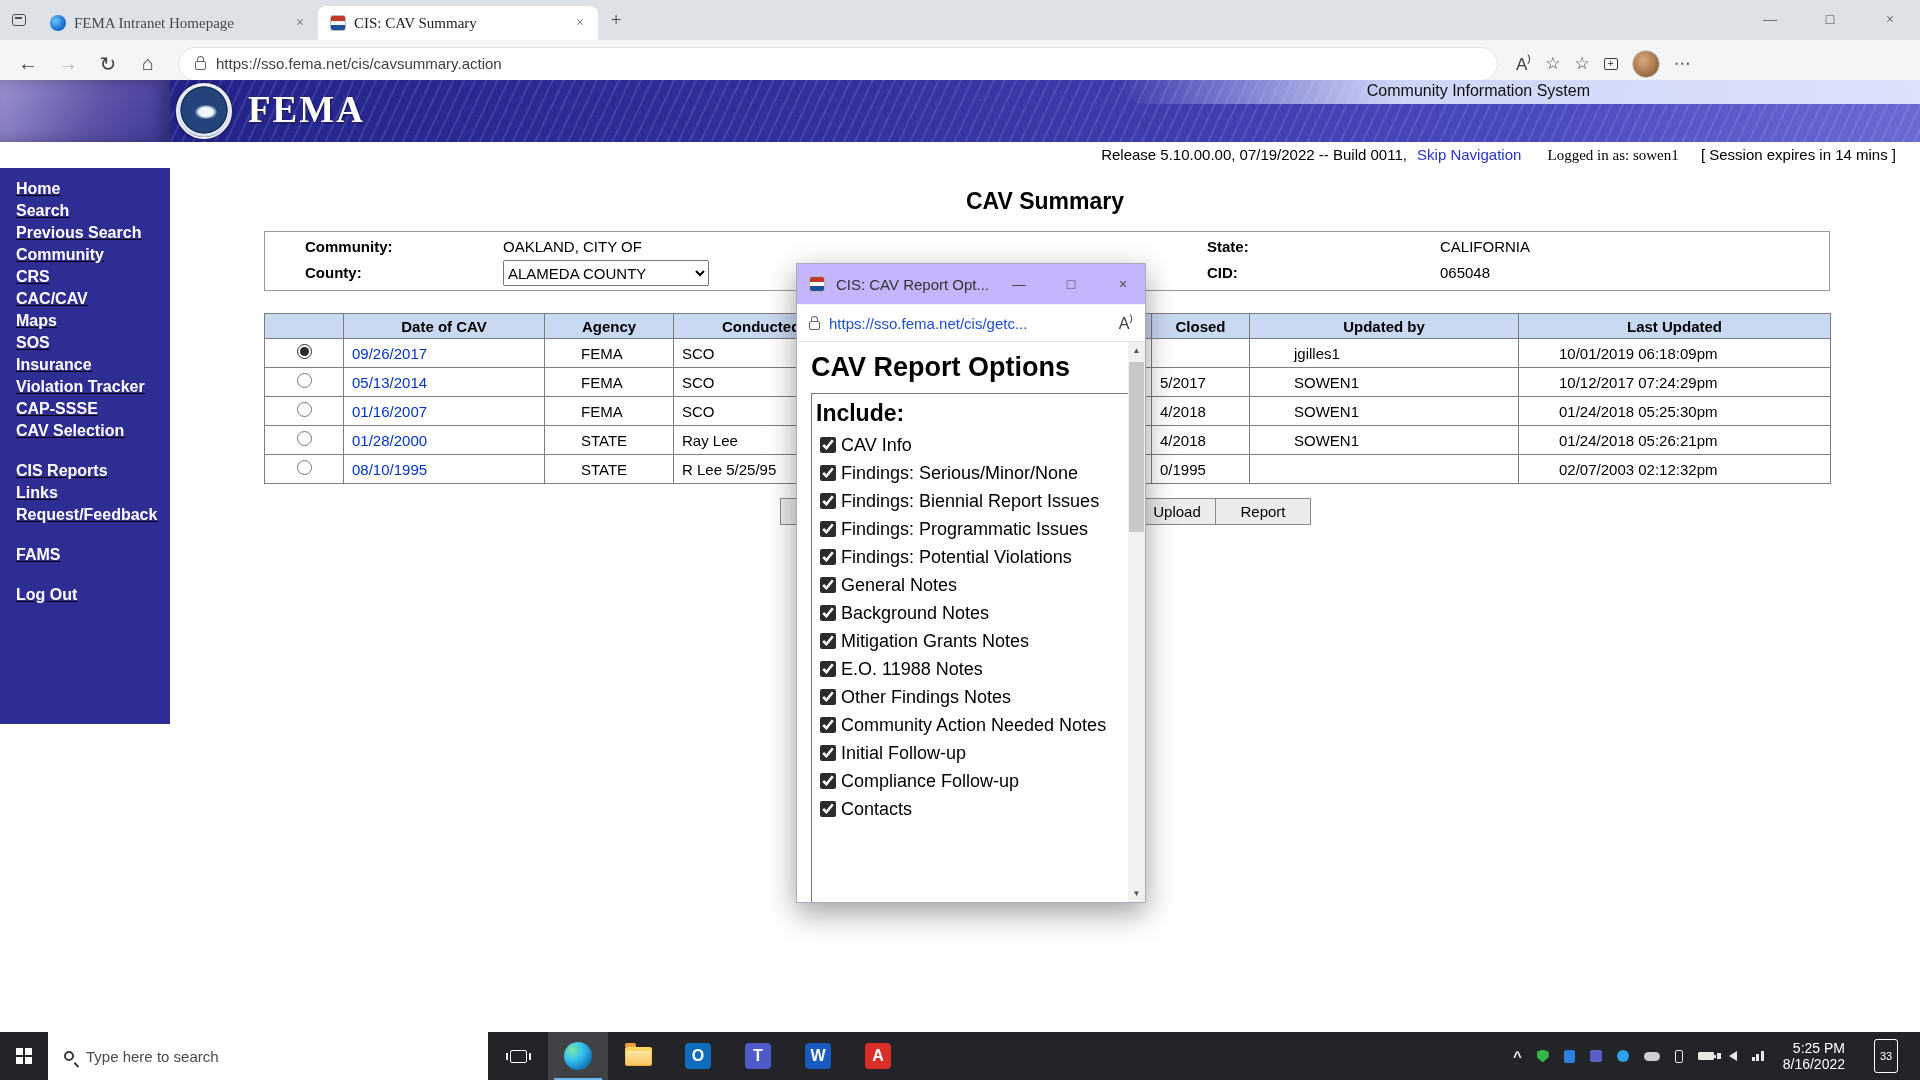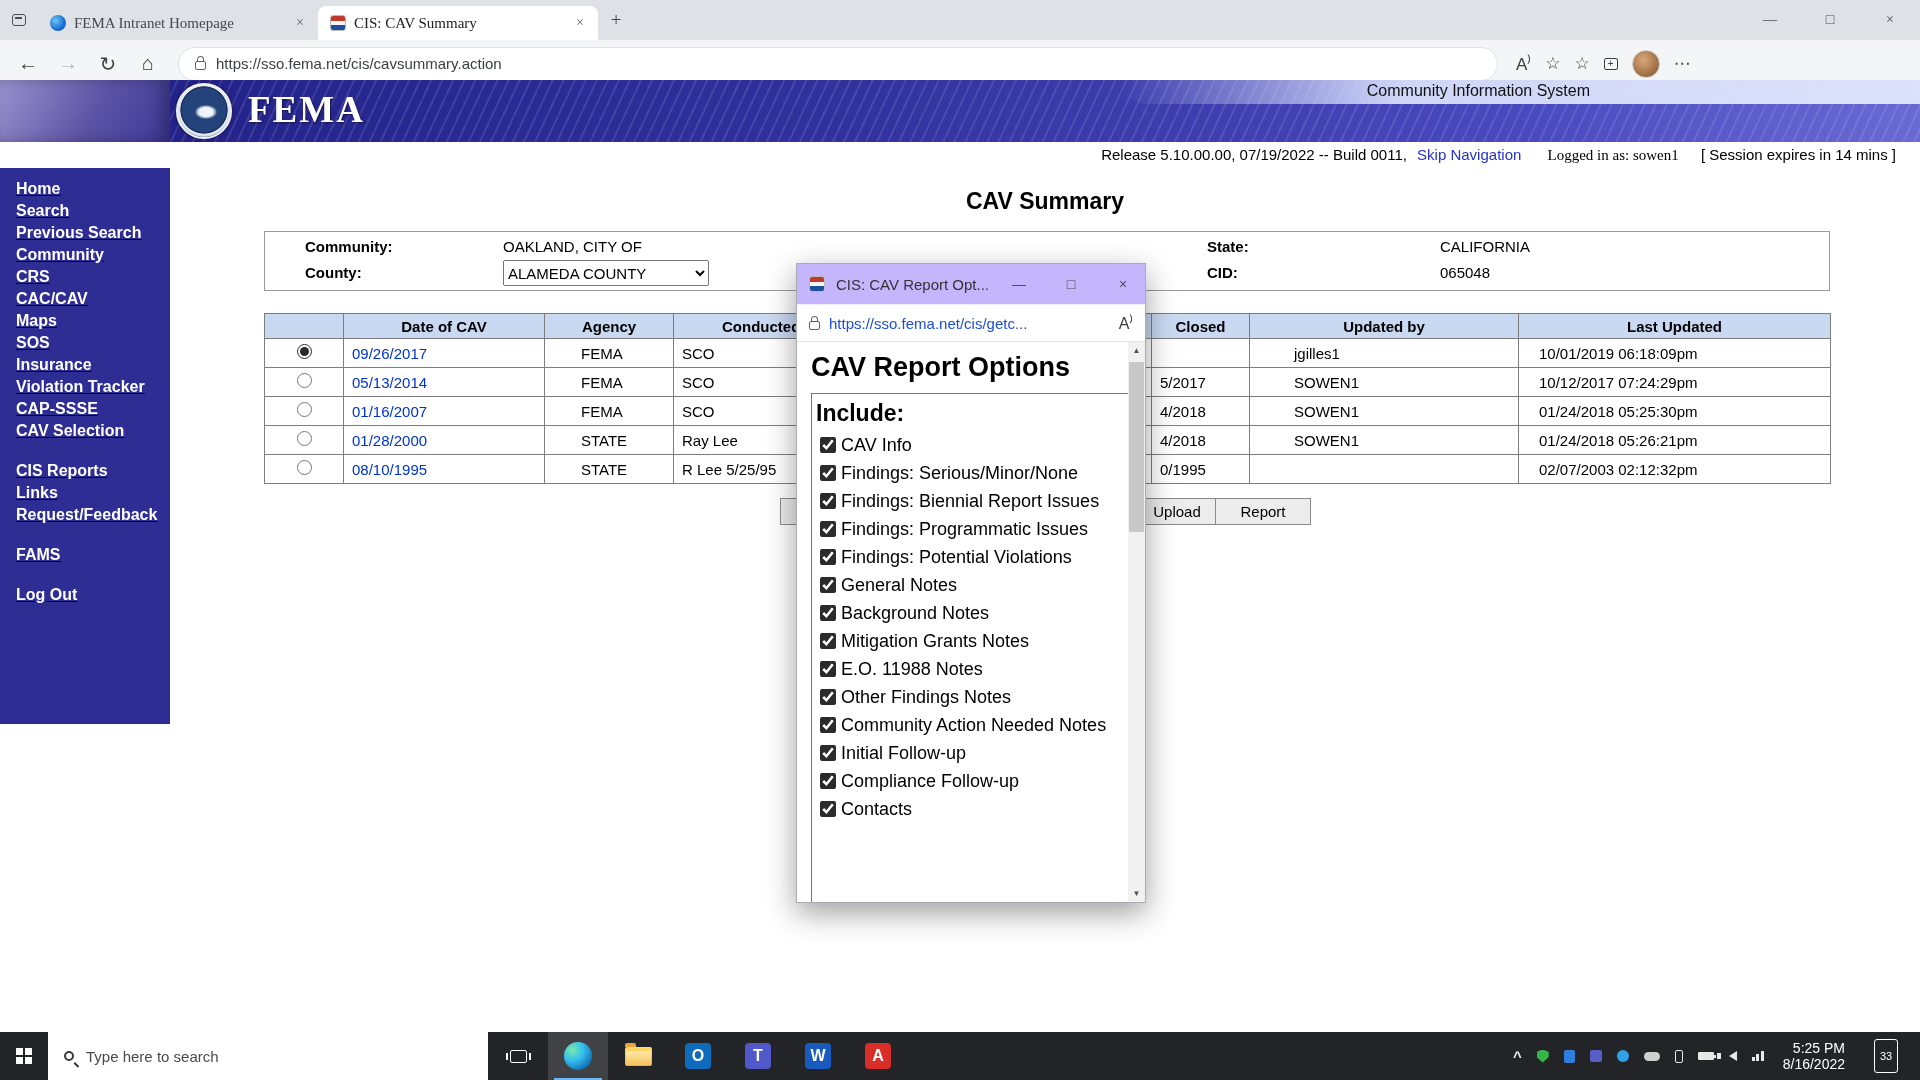--- a/index.html
+++ b/index.html
@@ -88,21 +88,21 @@
                    font-family:"Liberation Sans", sans-serif; }
 
   .data-table { margin:22px 0 0 94px; border-collapse:collapse; font-size:15px; table-layout:fixed; }
   .data-table th { background:#c9d9f2; border:1px solid #7d7d7d; font-weight:bold; height:25px; text-align:center; padding:0; }
   .data-table th.conducted-h { text-align:left; padding-left:48px; }
   .data-table td { border:1px solid #7d7d7d; height:29px; padding:0 8px; background:#fff; white-space:nowrap; overflow:hidden; }
   .data-table td.c-radio { text-align:center; }
   .data-table td.c-date { color:#0033cc; cursor:pointer; }
   .data-table td.c-agency { padding-left:36px; }
   .data-table td.c-updated { padding-left:44px; }
-  .data-table td.c-last { padding-left:20px; }
+  .data-table td.c-last { padding-left:40px; }
   .data-table input[type=radio] { accent-color:#2b2b2b; width:15px; height:15px; }
 
   .actions-row { position:relative; height:30px; margin-top:14px; }
   .btn { position:absolute; height:27px; background:#ececec; border:1px solid #8a8a8a; font-size:15px;
          font-family:"Liberation Sans", sans-serif; color:#000; cursor:pointer; }
   .btn-partial { left:610px; width:110px; }
   .btn-upload { left:967px; width:80px; }
   .btn-report { left:1045px; width:96px; }
 
   

